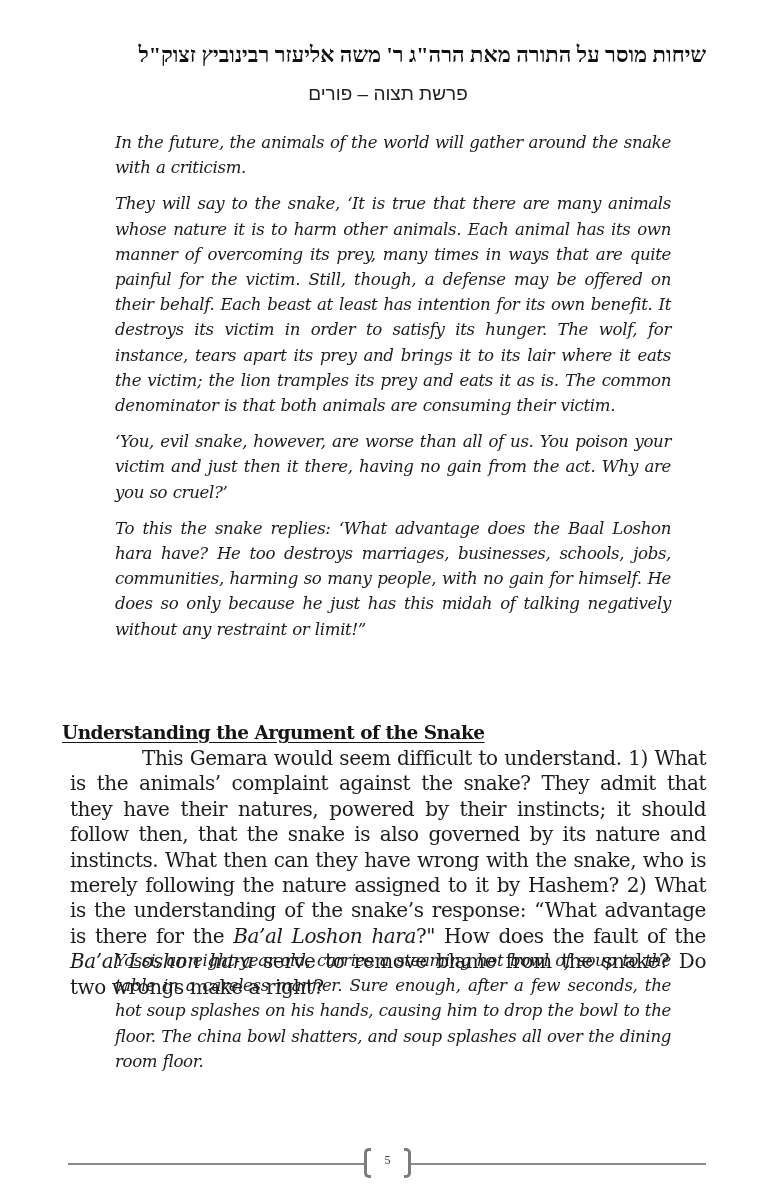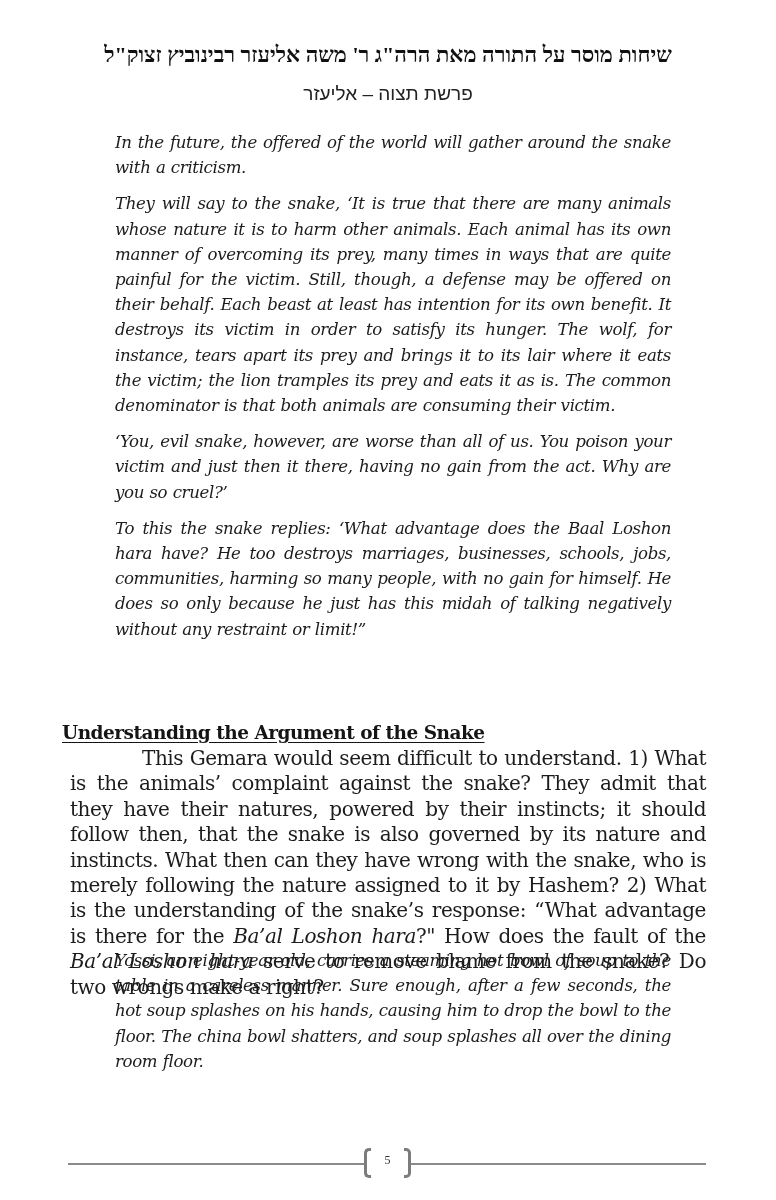--- a/index.html
+++ b/index.html
@@ -18,21 +18,20 @@
   .page {
     position: absolute;
     left: 0; top: 0;
     width: 776px; height: 1200px;
   }
   .hdr-title {
     position: absolute;
     top: 40px;
     left: 70px;
     width: 636px;
-    text-align: center;
     direction: rtl;
     font-family: "Liberation Serif", "DejaVu Serif", serif;
     font-weight: bold;
     font-size: 22px;
     line-height: 30px;
     color: #111;
   }
   .hdr-sub {
     position: absolute;
     top: 80px;
@@ -145,24 +144,24 @@
     font-size: 12px;
     color: #333;
   }
 </style>
 </head>
 <body>
 
 <div class="page">
 
   <div class="hdr-title">שיחות מוסר על התורה מאת הרה"ג ר' משה אליעזר רבינוביץ זצוק"ל</div>
-  <div class="hdr-sub">פרשת תצוה – אליעזר</div>
+  <div class="hdr-sub">פרשת תצוה – פורים</div>
 
   <div class="quote-block q1">
-    <p>In the future, the offered of the world will gather around the snake with a criticism.</p>
+    <p>In the future, the animals of the world will gather around the snake with a criticism.</p>
     <p>They will say to the snake, ‘It is true that there are many animals whose nature it is to harm other animals. Each animal has its own manner of overcoming its prey, many times in ways that are quite painful for the victim. Still, though, a defense may be offered on their behalf. Each beast at least has intention for its own benefit. It destroys its victim in order to satisfy its hunger. The wolf, for instance, tears apart its prey and brings it to its lair where it eats the victim; the lion tramples its prey and eats it as is. The common denominator is that both animals are consuming their victim.</p>
     <p>‘You, evil snake, however, are worse than all of us. You poison your victim and just then it there, having no gain from the act. Why are you so cruel?’</p>
     <p>To this the snake replies: ‘What advantage does the Baal Loshon hara have? He too destroys marriages, businesses, schools, jobs, communities, harming so many people, with no gain for himself. He does so only because he just has this midah of talking negatively without any restraint or limit!”</p>
   </div>
 
   <div class="section-heading">Understanding the Argument of the Snake</div>
 
   <p class="body-para"><span>This Gemara would seem difficult to understand. 1) What is the animals’ complaint against the snake? They admit that they have their natures, powered by their instincts; it should follow then, that the snake is also governed by its nature and instincts. What then can they have wrong with the snake, who is merely following the nature assigned to it by Hashem?  2) What is the understanding of the snake’s response: “What advantage is there for the </span><em>Ba’al Loshon hara</em><span>?" How does the fault of the </span><em>Ba’al Loshon hara</em><span> serve to remove blame from the snake? Do two wrongs make a right?</span></p>
 
   <div class="quote-block q2">

